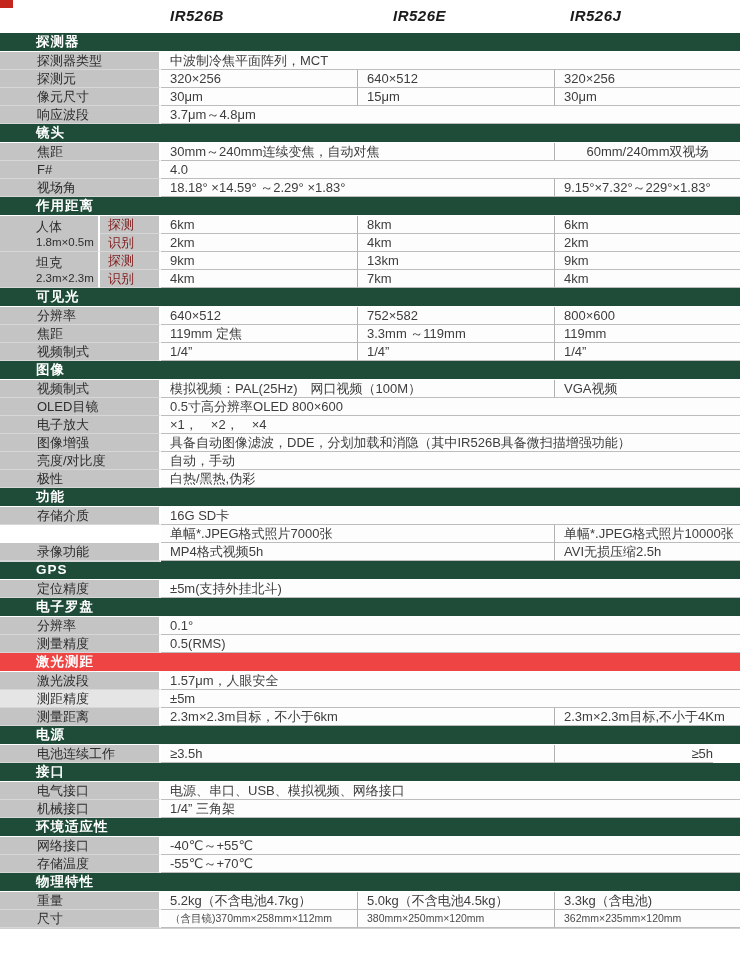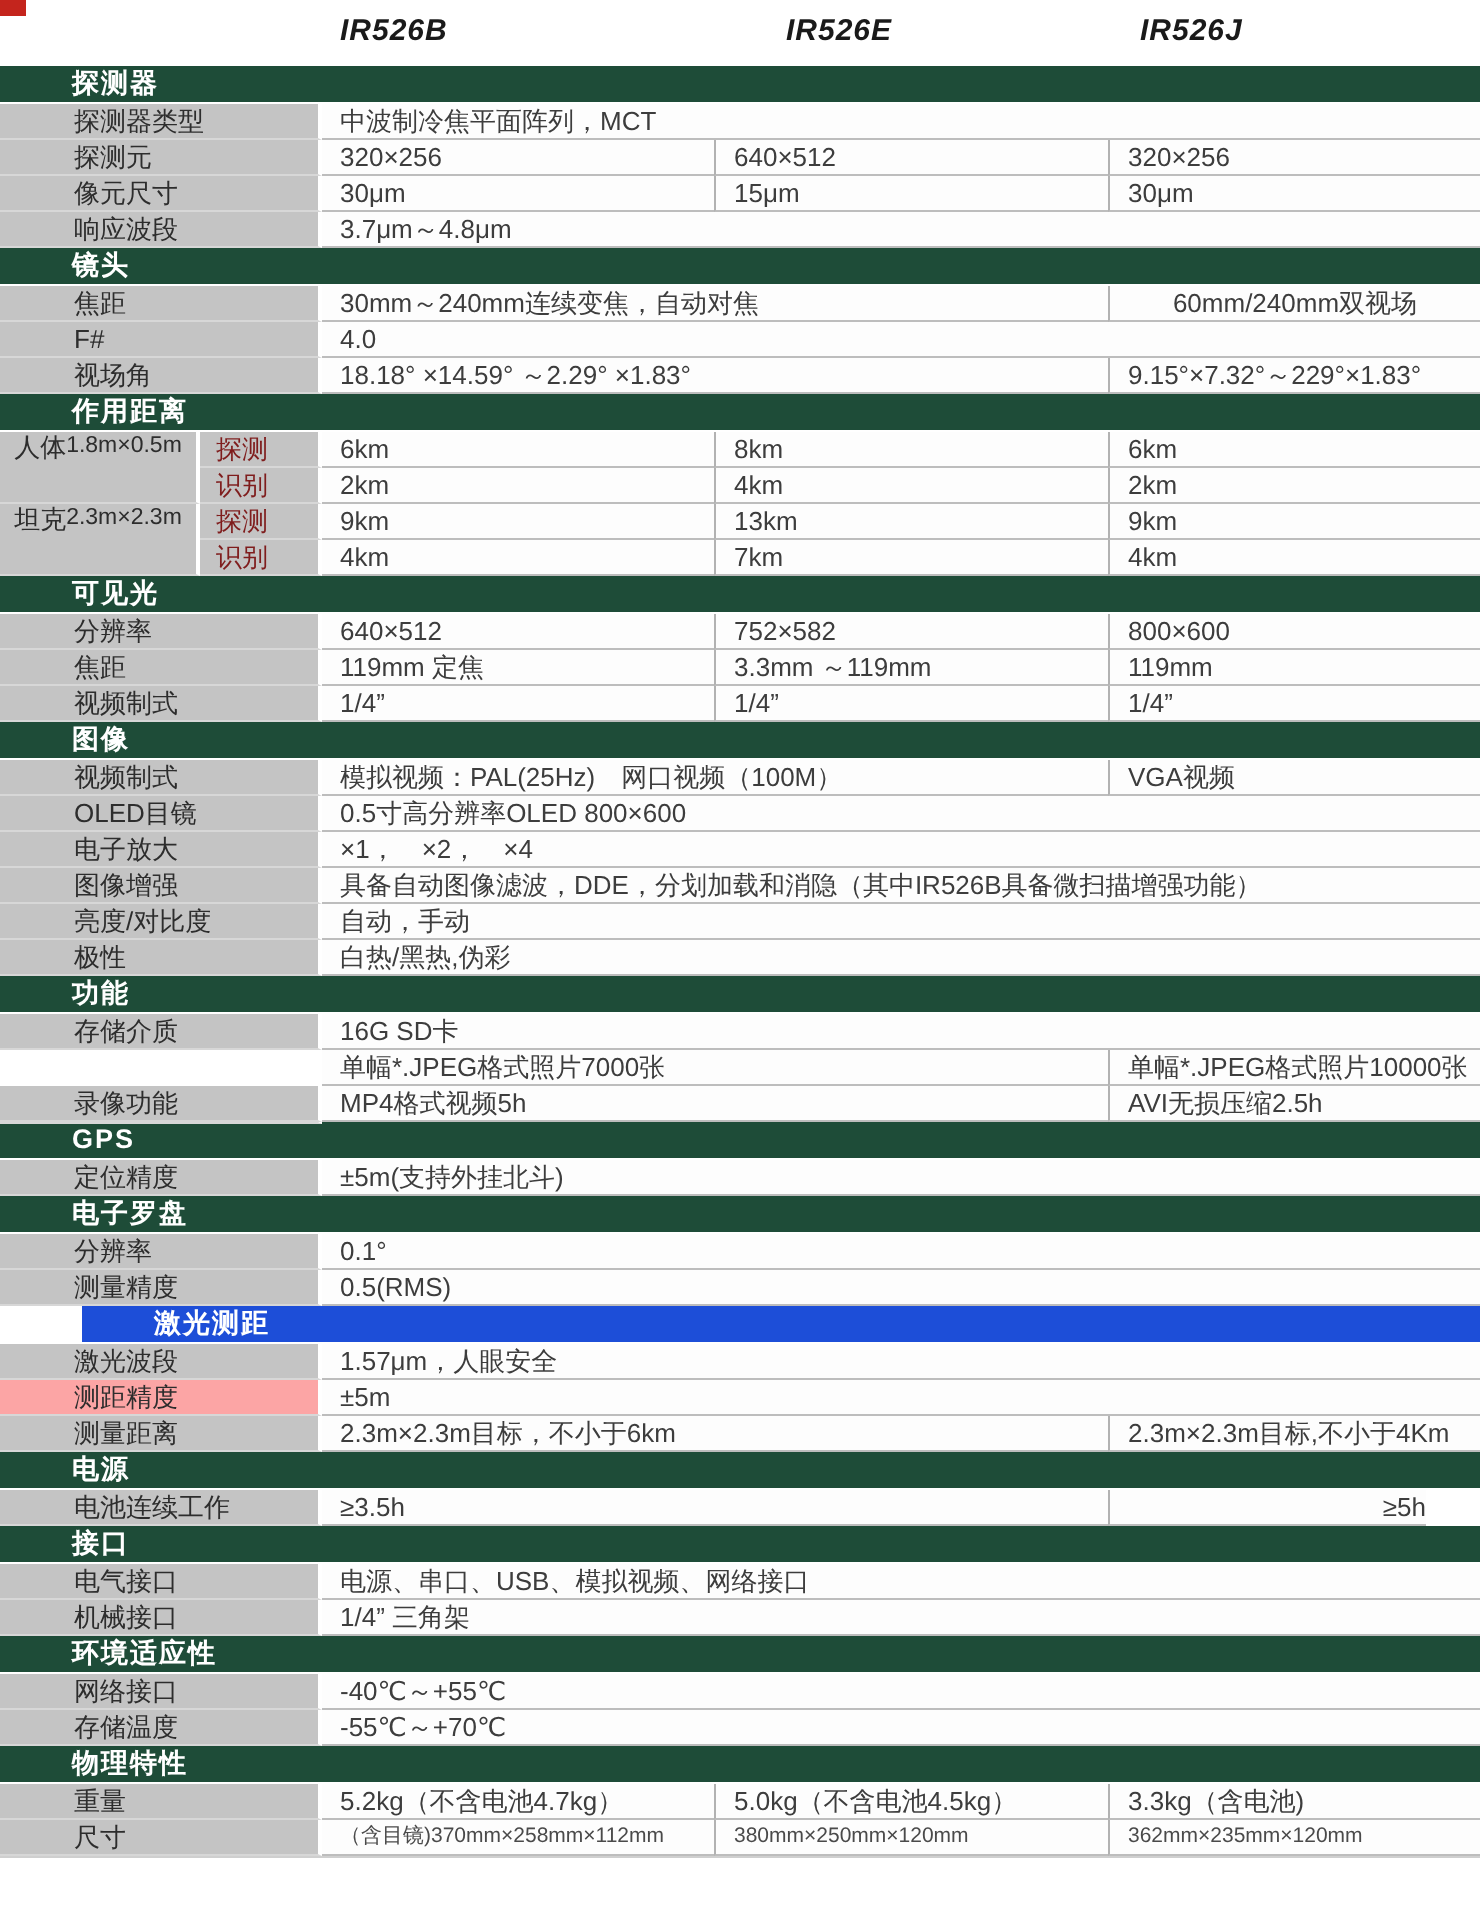--- a/index.html
+++ b/index.html
@@ -17,21 +17,21 @@
   .lbl{width:161px;box-sizing:border-box;padding-left:37px;color:#2d2d2d;
        border-right:2px solid #fff;border-bottom:1px solid #d7d7d7;white-space:nowrap;overflow:hidden;}
   .cell{box-sizing:border-box;padding-left:9px;background:#fdfdfd;border-bottom:1px solid #bdbdbd;
         white-space:nowrap;overflow:hidden;}
   .cell + .cell{border-left:1px solid #b2b2b2;}
   .cell.center{text-align:center;padding-left:0;}
   .cell.small{font-size:10.5px;color:#4a4a4a;line-height:17px;}
 
   .grp{display:flex;}
   .grp-label{width:100px;box-sizing:border-box;border-right:2px solid #fff;border-bottom:1px solid #d7d7d7;
-             display:flex;flex-direction:row;justify-content:center;color:#2d2d2d;}
+             padding-left:36px;display:flex;flex-direction:column;justify-content:center;color:#2d2d2d;}
   .grp-main{font-size:13px;line-height:16px;}
   .grp-sub{font-size:11.5px;line-height:14px;}
   .grp-rows{display:flex;flex-direction:column;flex:1;}
   .sublbl{width:61px;box-sizing:border-box;padding-left:8px;color:#7f1d1d;
           border-right:2px solid #fff;border-bottom:1px solid #d7d7d7;}
   .bottom-line{height:1px;background:#cfcfcf;width:740px;}
 </style>
 </head>
 <body>
 
@@ -187,27 +187,27 @@
       </div>
       <div class="bar" style="background: rgb(30, 76, 56);">电子罗盘</div>
       <div class="row">
         <div class="lbl" style="background: rgb(196, 196, 196);">分辨率</div>
         <div class="cell" style="width: 579px;">0.1°</div>
       </div>
       <div class="row">
         <div class="lbl" style="background: rgb(196, 196, 196);">测量精度</div>
         <div class="cell" style="width: 579px;">0.5(RMS)</div>
       </div>
-      <div class="bar" style="background: #1d4ed8; margin-left: 41px;">激光测距</div>
+      <div class="bar" style="background: #ef4444;">激光测距</div>
       <div class="row">
         <div class="lbl" style="background: rgb(196, 196, 196);">激光波段</div>
         <div class="cell" style="width: 579px;">1.57μm，人眼安全</div>
       </div>
       <div class="row">
-        <div class="lbl" style="background: #fca5a5;">测距精度</div>
+        <div class="lbl" style="background: #e5e5e5;">测距精度</div>
         <div class="cell" style="width: 579px;">±5m</div>
       </div>
       <div class="row">
         <div class="lbl" style="background: rgb(196, 196, 196);">测量距离</div>
         <div class="cell" style="width: 393px;">2.3m×2.3m目标，不小于6km</div>
         <div class="cell" style="width: 186px;">2.3m×2.3m目标,不小于4Km</div>
       </div>
       <div class="bar" style="background: rgb(30, 76, 56);">电源</div>
       <div class="row">
         <div class="lbl" style="background: rgb(196, 196, 196);">电池连续工作</div>

